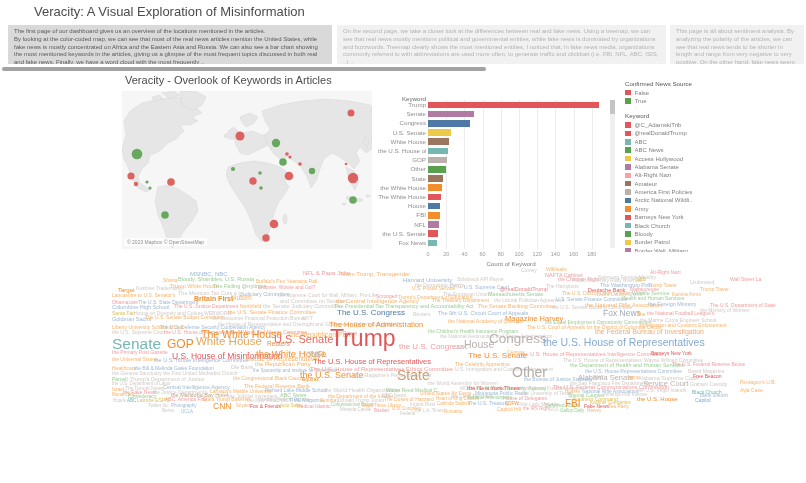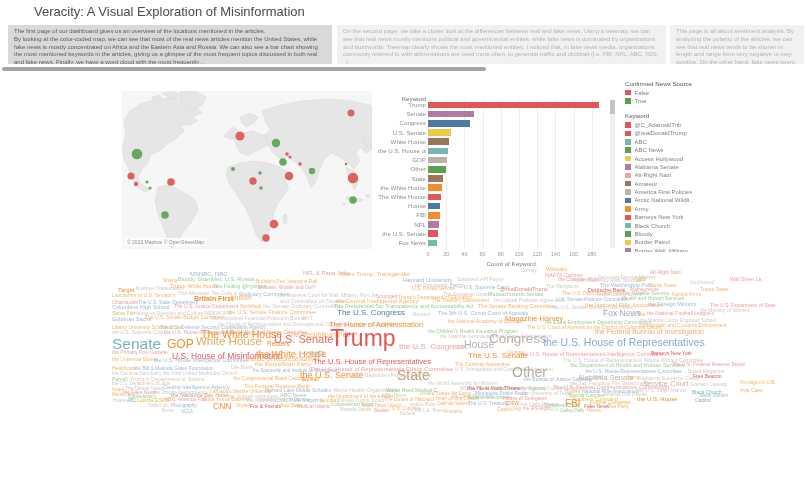--- a/index.html
+++ b/index.html
@@ -40,20 +40,21 @@
 
   <div class="page-title">Veracity: A Visual Exploration of Misinformation</div>
 
   <div class="note note1">The first page of our dashboard gives us an overview of the locations mentioned in the articles.
 By looking at the color-coded map, we can see that most of the real news articles mention the United States, while fake news is mostly concentrated on Africa and the Eastern Asia and Russia. We can also see a bar chart showing the most mentioned keywords in the articles, giving us a glimpse of the most frequent topics discussed in both real and fake news. Finally, we have a word cloud with the most frequently ..</div>
   <div class="note note2">On the second page, we take a closer look at the differences between real and fake news. Using a treemap, we can see that real news mostly mentions political and governmental entities, while fake news is dominated by organizations and buzzwords. Treemap clearly shows the most mentioned entities, I noticed that, in fake news media, organizations commonly referred to with abbreviations are used more often, to generate traffic and clickbait (i.e. FBI, NFL, ABC, ISIS, ..) ..</div>
   <div class="note note3">This page is all about sentiment analysis. By analyzing the polarity of the articles, we can see that real news tends to be shorter in length and range from very negative to very positive. On the other hand, fake news seem to have any..</div>
 
   <div class="hscroll"></div>
 
+  <div class="viz-title">Veracity - Overlook of Keywords in Articles</div>
 
   <div class="map">
     <svg id="map-svg" width="250" height="158" viewBox="0 0 250 158">
       <rect x="0" y="0" width="250" height="158" fill="#f6f6f6"></rect>
       <g fill="#e6e6e6" stroke="#d2d2d2" stroke-width="0.4">
         <path d="M0,58 L4,44 L2,30 L8,20 L20,12 L38,8 L60,6 L72,10 L64,16 L74,16 L80,22 L70,26 L76,30 L68,34 L58,34 L62,40 L54,48 L46,52 L40,58 L34,62 L28,64 L26,72 L20,78 L16,86 L18,92 L24,96 L28,99 L24,101 L16,97 L10,88 L6,76 L2,68 Z"></path>
         <path d="M40,2 L52,0 L58,4 L48,8 Z"></path>
         <path d="M30,6 L38,4 L40,8 L32,10 Z"></path>
         <path d="M58,0 L74,0 L84,6 L80,14 L70,20 L60,14 Z"></path>
         <path d="M36,96 L46,94 L56,98 L66,104 L74,110 L76,120 L70,130 L62,140 L56,150 L50,157 L46,150 L42,138 L36,124 L33,110 Z"></path>

